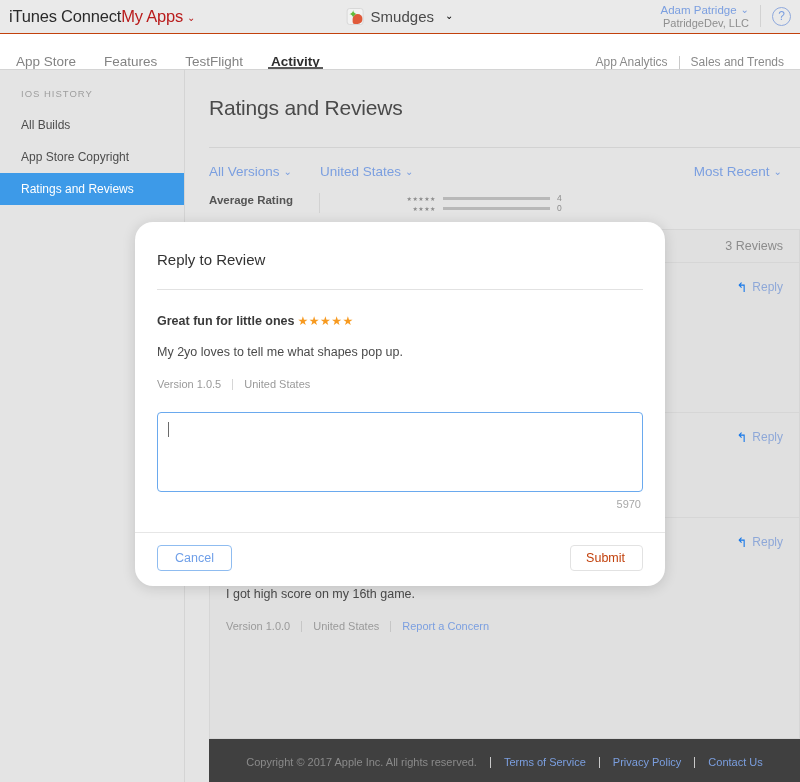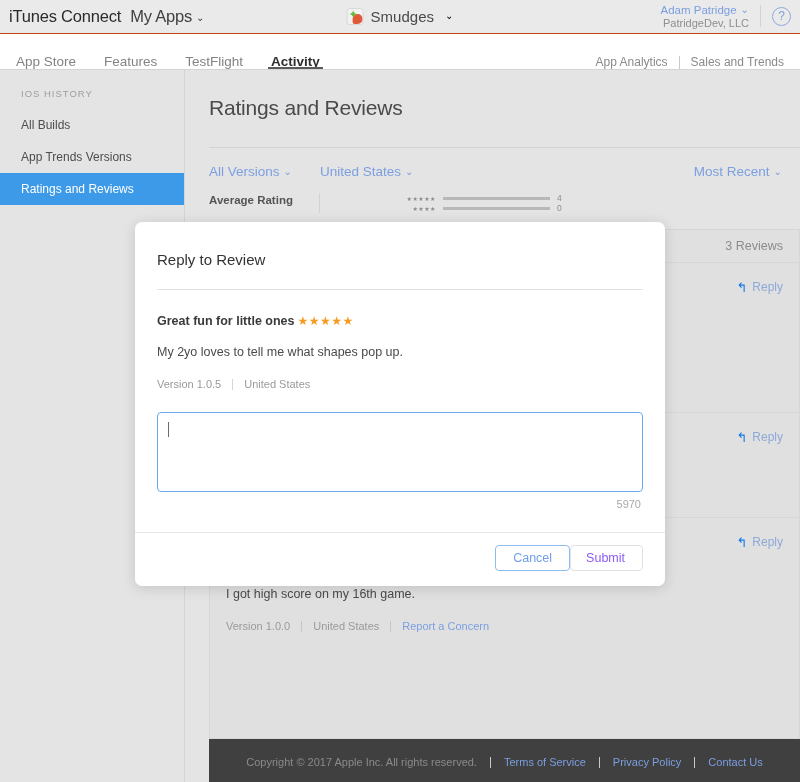--- a/index.html
+++ b/index.html
@@ -22,22 +22,21 @@
     padding: 0 9px;
   }
   .brand {
     font-size: 16.5px;
     color: #2b2b2b;
     font-weight: 400;
     letter-spacing: -0.2px;
   }
   .brand-sub {
     font-size: 16.5px;
-    color: #404040;
-    margin-left: 9px;
+    color: #b91c1c;
     cursor: pointer;
     letter-spacing: -0.2px;
   }
   .caret {
     display: inline-block;
     font-size: 10px;
     margin-left: 4px;
     position: relative;
     top: -1px;
   }
@@ -340,21 +339,21 @@
   }
   .footer a { color: #7b9fe0; text-decoration: none; cursor: pointer; }
   .footer .fsep { width: 1px; height: 11px; background: #c9c9c9; }
 
   
   .modal {
     position: absolute;
     left: 135px; top: 222px;
     width: 530px;
     background: #ffffff;
-    border-radius: 7px;
+    border-radius: 18px;
     box-shadow: 0 2px 14px rgba(0,0,0,0.14);
     z-index: 50;
     overflow: hidden;
   }
   .modal-title {
     font-size: 15px;
     color: #333;
     padding: 29px 22px 0 22px;
   }
   .modal-rule {
@@ -396,32 +395,32 @@
     text-align: right;
     font-size: 11px;
     color: #a8a8a8;
     padding: 6px 24px 0 0;
   }
   .modal-foot {
     margin-top: 22px;
     border-top: 1px solid #e6e6e6;
     padding: 12px 22px 15px 22px;
     display: flex;
-    justify-content: flex-end;
+    justify-content: space-between;
   }
   .btn {
     font-size: 12.5px;
     padding: 5px 17px;
     border-radius: 4px;
     cursor: pointer;
     background: #fff;
     font-family: "Liberation Sans", sans-serif;
   }
   .btn-cancel { border: 1px solid #8fbcf0; color: #6f9fe8; }
-  .btn-submit { border: 1px solid #e2e2e2; color: #8b5cf6; cursor: default; padding-left: 15px; }
+  .btn-submit { border: 1px solid #e2e2e2; color: #c2410c; cursor: default; padding-left: 15px; }
 </style>
 </head>
 <body>
 
 <div class="topbar">
   <span class="brand">iTunes Connect</span>
   <span class="brand-sub"><span>My Apps</span><span class="caret">⌄</span></span>
 
   <div class="topbar-center">
     <span class="app-icon">
@@ -454,21 +453,21 @@
     <span class="sep"></span>
     <span>Sales and Trends</span>
   </div>
 </div>
 
 <div class="shell">
 
   <div class="sidebar">
     <div class="sb-head">iOS HISTORY</div>
     <div class="sb-item">All Builds</div>
-    <div class="sb-item">App Trends Versions</div>
+    <div class="sb-item">App Store Copyright</div>
     <div class="sb-item active">Ratings and Reviews</div>
   </div>
 
   <div class="content">
     <div class="page-title">Ratings and Reviews</div>
     <div class="title-rule"></div>
 
     <div class="filters">
       <span class="filter-link"><span>All Versions</span><span class="caret">⌄</span></span>
       <span class="filter-link"><span>United States</span><span class="caret">⌄</span></span>

